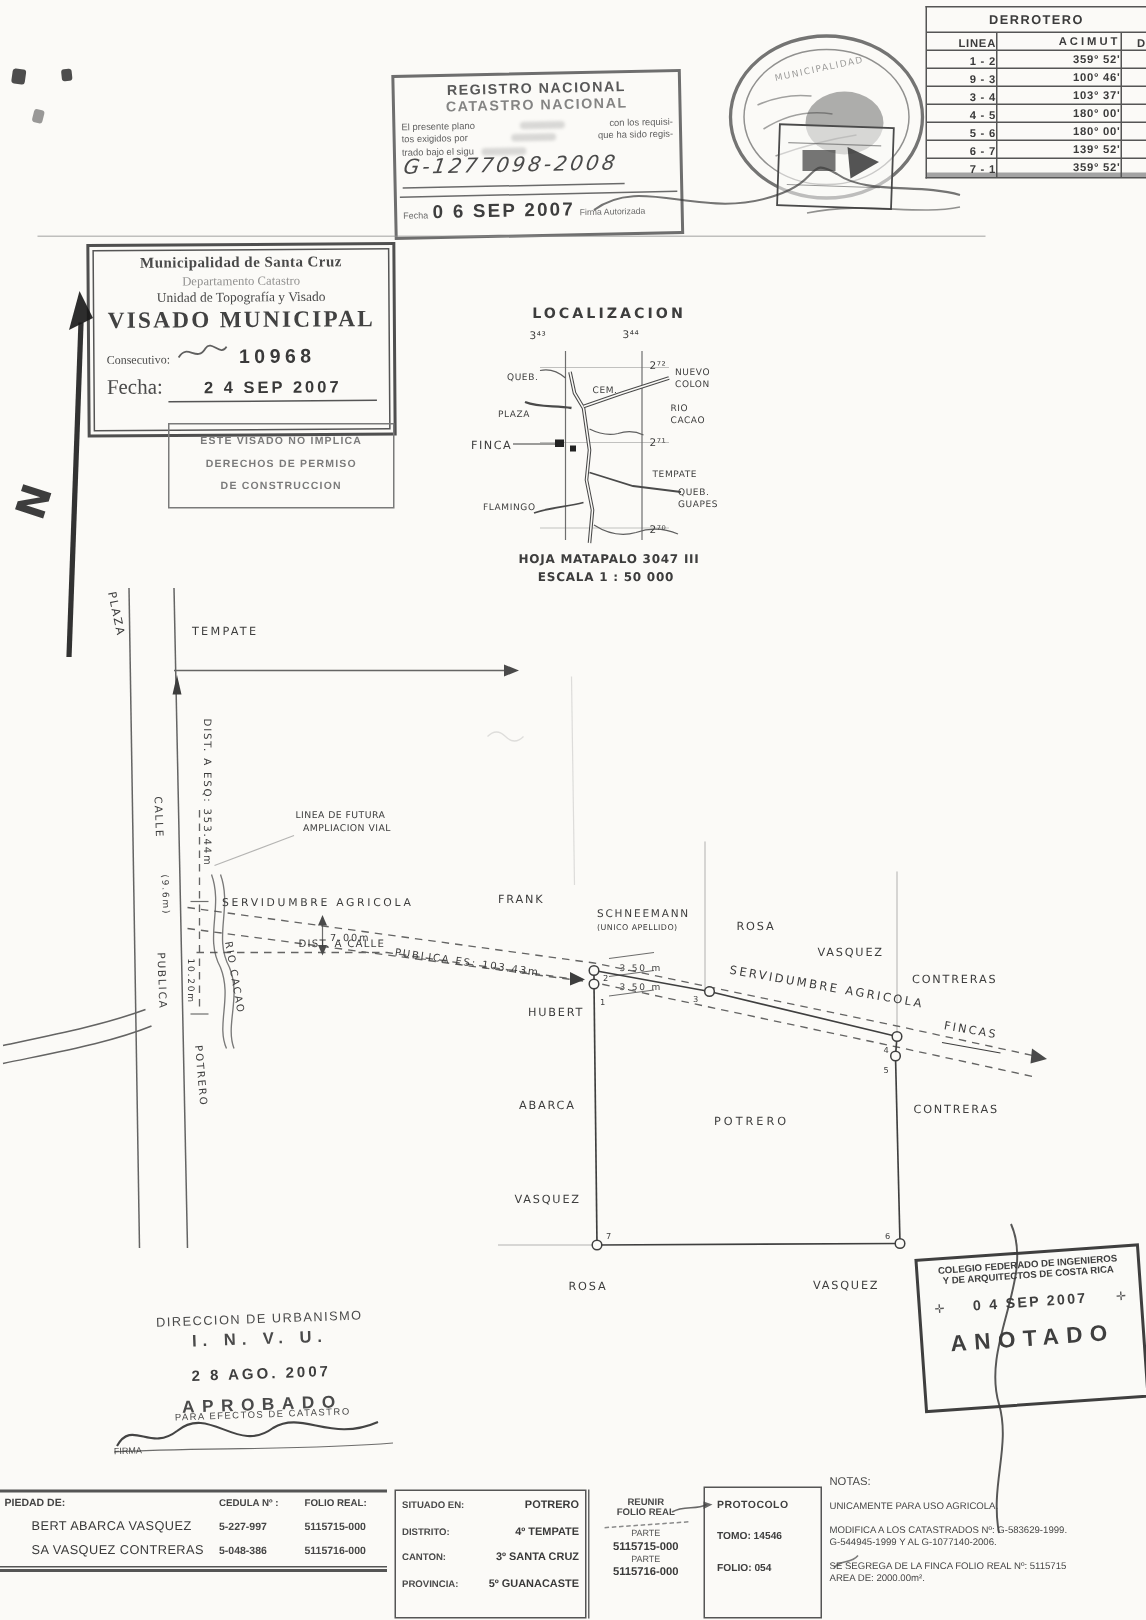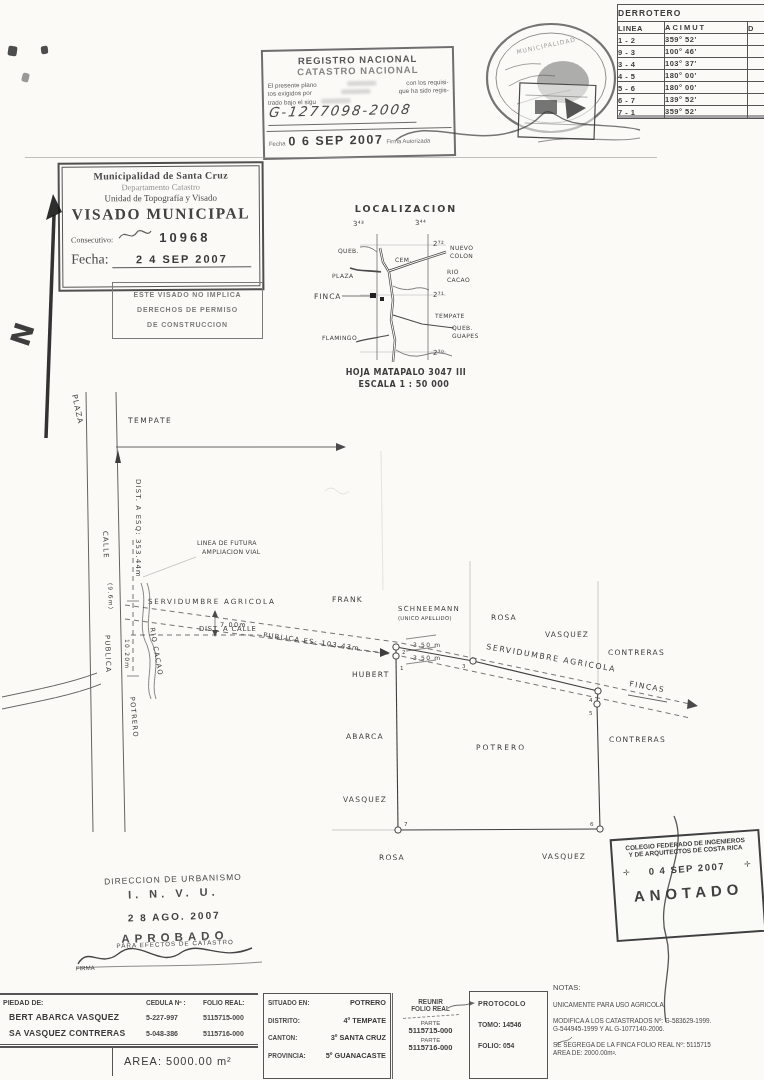--- a/index.html
+++ b/index.html
@@ -3,24 +3,24 @@
 <meta charset="utf-8">
 <style>
   *{margin:0;padding:0;box-sizing:border-box}
   body{background:#dedede}
   #page{position:relative;width:764px;height:1080px;background:#fbfaf7;overflow:hidden;
         font-family:"Liberation Sans",sans-serif;color:#3d3d3d}
   .abs{position:absolute}
   svg text{font-family:"DejaVu Sans",sans-serif;fill:#3d3d3d}
   
   .drt{left:617px;top:4px;width:147px;border:1.5px solid #555;border-right:none;background:#fbfaf7}
-  .drt .ttl{text-align:left;font-weight:bold;font-size:8.5px;letter-spacing:1px;padding:3px 0;border-bottom:1px solid #555;color:#3c3c3c}
+  .drt .ttl{text-align:center;font-weight:bold;font-size:8.5px;letter-spacing:1px;padding:3px 0;border-bottom:1px solid #555;color:#3c3c3c}
   .dr-row{display:grid;grid-template-columns:46px 84px 1fr;border-bottom:1px solid #555;height:12px;align-items:center}
   .dr-row:last-child{border-bottom:3px solid #a3a3a3}
-  .dr-row span{text-align:left;font-weight:bold;font-size:7.5px;letter-spacing:.5px;color:#3c3c3c}
+  .dr-row span{text-align:right;font-weight:bold;font-size:7.5px;letter-spacing:.5px;color:#3c3c3c}
   .dr-row .mid{border-left:1px solid #555;border-right:1px solid #555;height:100%;line-height:12px;letter-spacing:2px}
   
   .registro{left:262px;top:48px;width:193px;height:110px;border:2px solid #6e6e6e;transform:rotate(-1.2deg);color:#5a5a5a;background:rgba(251,250,247,.6)}
   .registro .t1{text-align:center;font-weight:bold;font-size:9.5px;letter-spacing:1px;margin-top:4px;color:#585858}
   .registro .t2{text-align:center;font-weight:bold;font-size:9.5px;letter-spacing:1px;color:#676767;opacity:.8}
   .registro .body{font-size:6.3px;color:#616161;padding:2px 4px 0 4px}
   .registro .brow{display:flex;justify-content:space-between;align-items:center;margin-top:1.5px}
   .smudge{width:30px;height:5px;background:#8a8a8a;opacity:.3;border-radius:3px;filter:blur(1px)}
   .numero{position:absolute;left:5px;top:52px;font-size:13.5px;font-style:italic;letter-spacing:2px;color:#4a4a4a;transform:skewX(-10deg);font-family:"DejaVu Sans",sans-serif}
   .numline{position:absolute;left:4px;top:73px;width:148px;border-top:1px solid #6a6a6a}
@@ -54,21 +54,21 @@
   .cfia .c1,.cfia .c2{font-size:6.4px;font-weight:bold;text-align:center}
   .cfia .crow{display:flex;justify-content:space-between;align-items:center;padding:0 7px;margin-top:9px}
   .cfia .cross{font-size:8px;color:#5a5a5a}
   .cfia .cdate{font-size:9.5px;font-weight:bold;letter-spacing:1.5px}
   .cfia .an{font-size:15px;font-weight:bold;letter-spacing:5px;text-align:center;margin-top:10px}
   
   .ownerblk{left:0;top:993px;width:258px;border-top:2px solid #555}
   .o-head{display:grid;grid-template-columns:146px 57px 55px;padding-top:4px}
   .o-head span{font-size:6.5px;font-weight:bold;color:#444}
   .o-row{display:grid;grid-template-columns:146px 57px 55px;align-items:baseline;margin-top:6px}
-  .o-row .nm{font-size:8.5px;font-weight:bold;letter-spacing:.3px;padding-left:9px;color:#3a3a3a}
+  .o-row .nm{font-size:8.5px;font-weight:normal;letter-spacing:.3px;padding-left:21px;color:#3a3a3a}
   .o-row .cd,.o-row .fo{font-size:7px;font-weight:bold;color:#474747}
   .o-dbl{margin-top:6px;height:4px;border-top:1px solid #555;border-bottom:2px solid #555}
   .o-area{position:relative;height:28px}
   .o-area .vline{position:absolute;left:112px;top:0;height:28px;border-left:1.2px solid #555}
   .o-area .atxt{position:absolute;left:124px;top:7px;font-size:11px;letter-spacing:1px;color:#3c3c3c}
   .midblk{left:263px;top:993px;width:128px;height:86px;border:1.5px solid #555;padding:4px 4px 0 4px}
   .midblk .row{display:flex;justify-content:space-between;align-items:baseline;margin-bottom:8.5px}
   .midblk .lab{font-size:6.4px;font-weight:bold;color:#4a4a4a}
   .midblk .val{font-size:7.3px;font-weight:bold;color:#3a3a3a}
   .reublk{left:392px;top:993px;width:76px;height:86px;border-left:1px solid #666;text-align:center;padding-top:5px}
@@ -422,24 +422,20 @@
       <span class="nm">BERT ABARCA VASQUEZ</span>
       <span class="cd">5-227-997</span>
       <span class="fo">5115715-000</span>
     </div>
     <div class="o-row">
       <span class="nm">SA VASQUEZ CONTRERAS</span>
       <span class="cd">5-048-386</span>
       <span class="fo">5115716-000</span>
     </div>
     <div class="o-dbl"></div>
-    <div class="o-area">
-      <div class="vline"></div>
-      <div class="atxt">AREA:  5000.00 m²</div>
-    </div>
   </div>
 
   <div class="abs midblk">
     <div class="row">
         <span class="lab">SITUADO EN:</span>
         <span class="val">POTRERO</span>
       </div>
     <div class="row">
         <span class="lab">DISTRITO:</span>
         <span class="val">4º TEMPATE</span>

